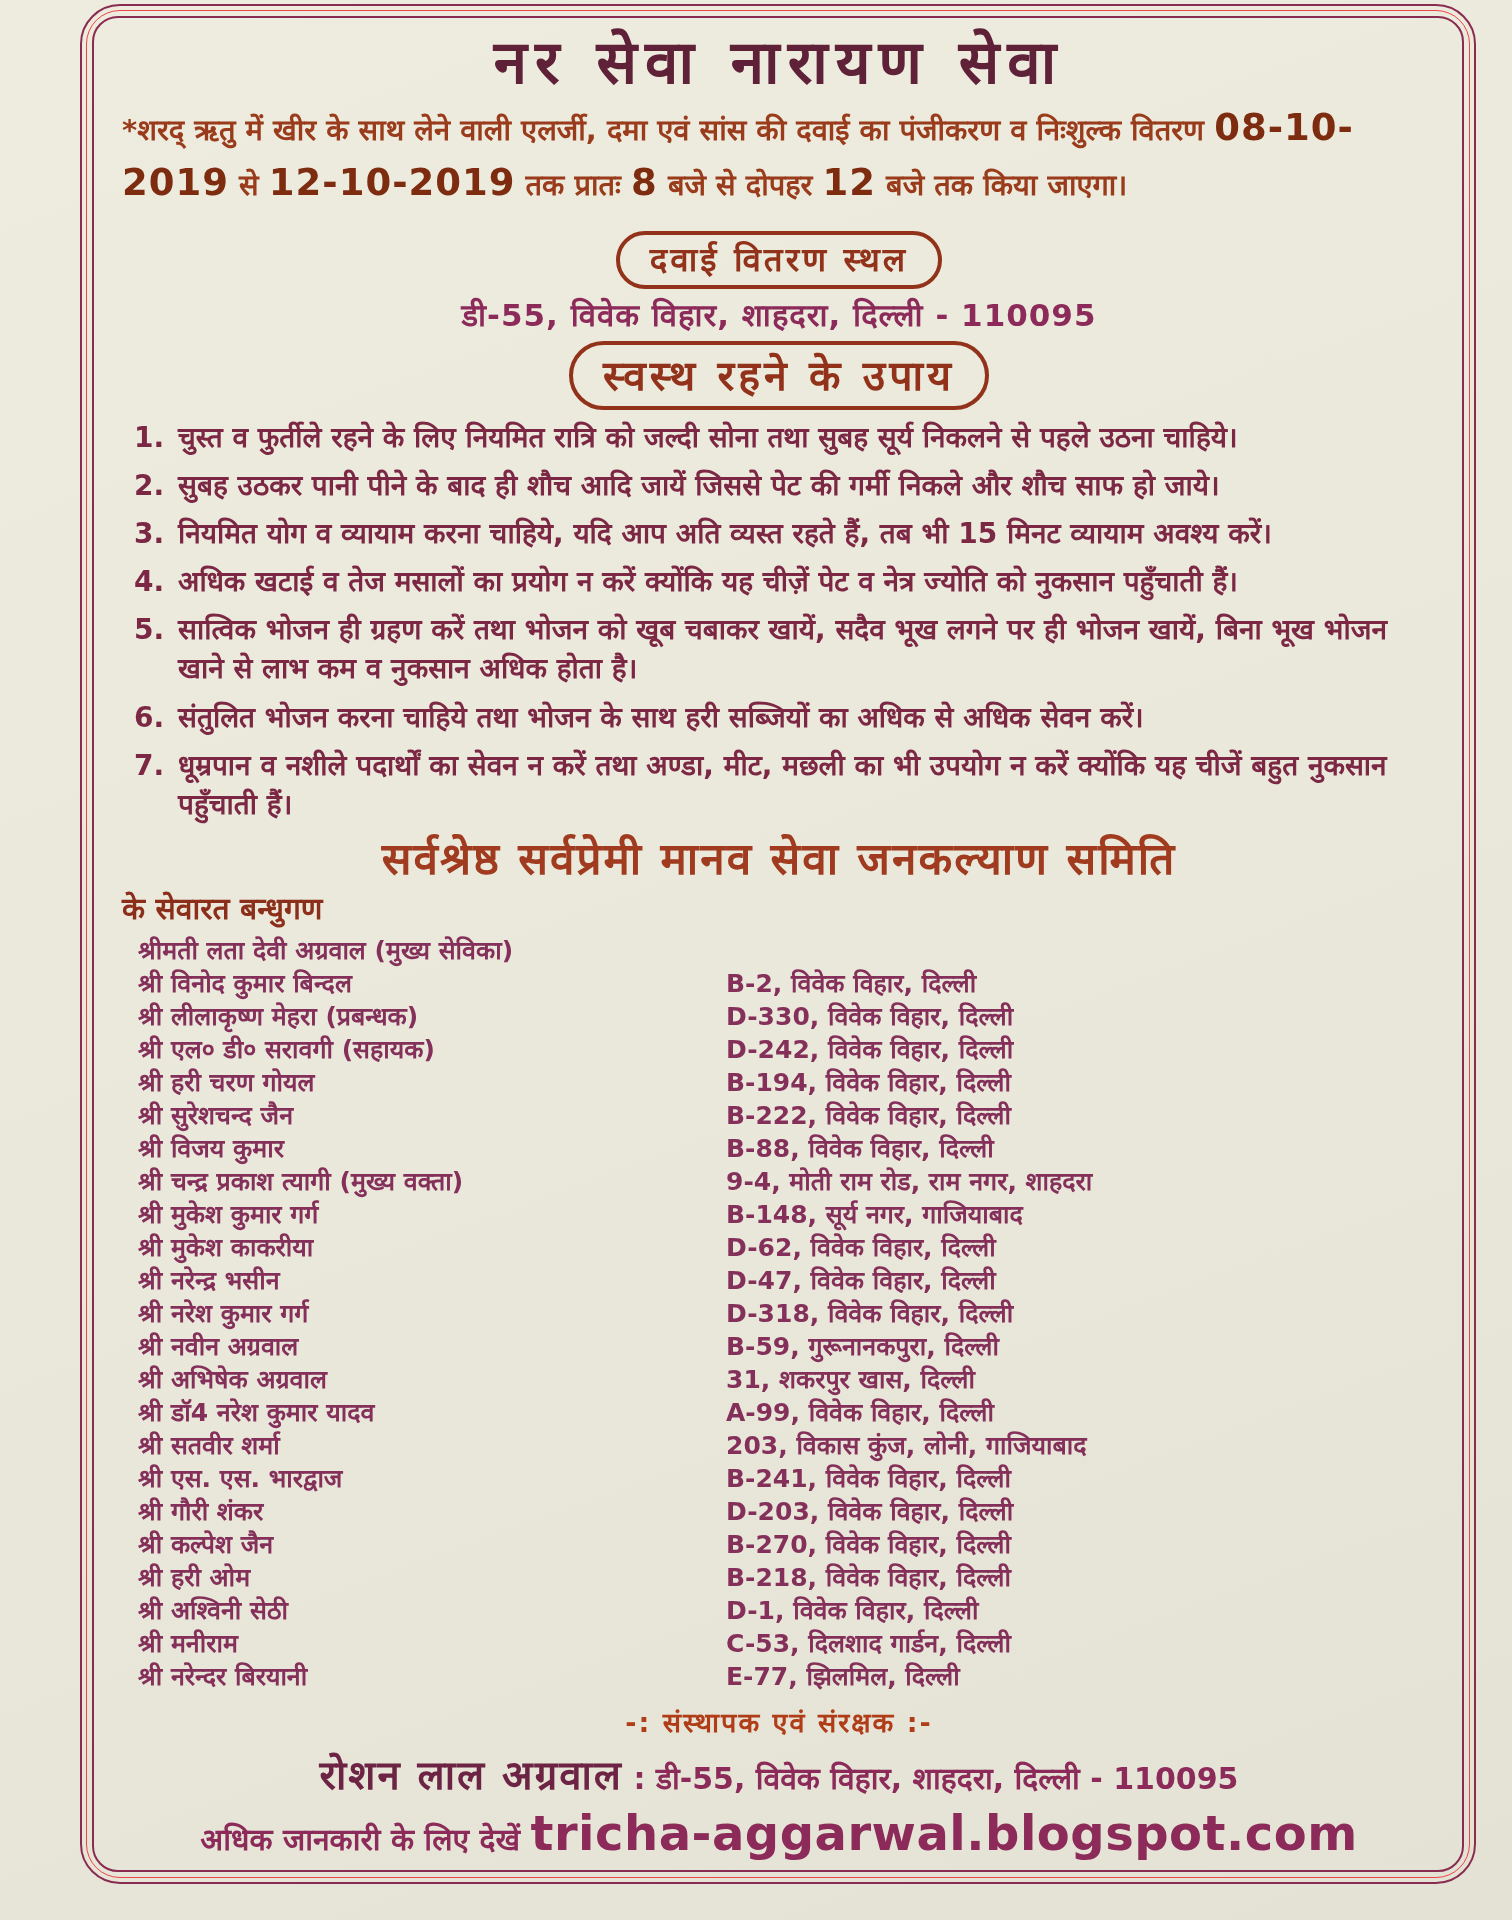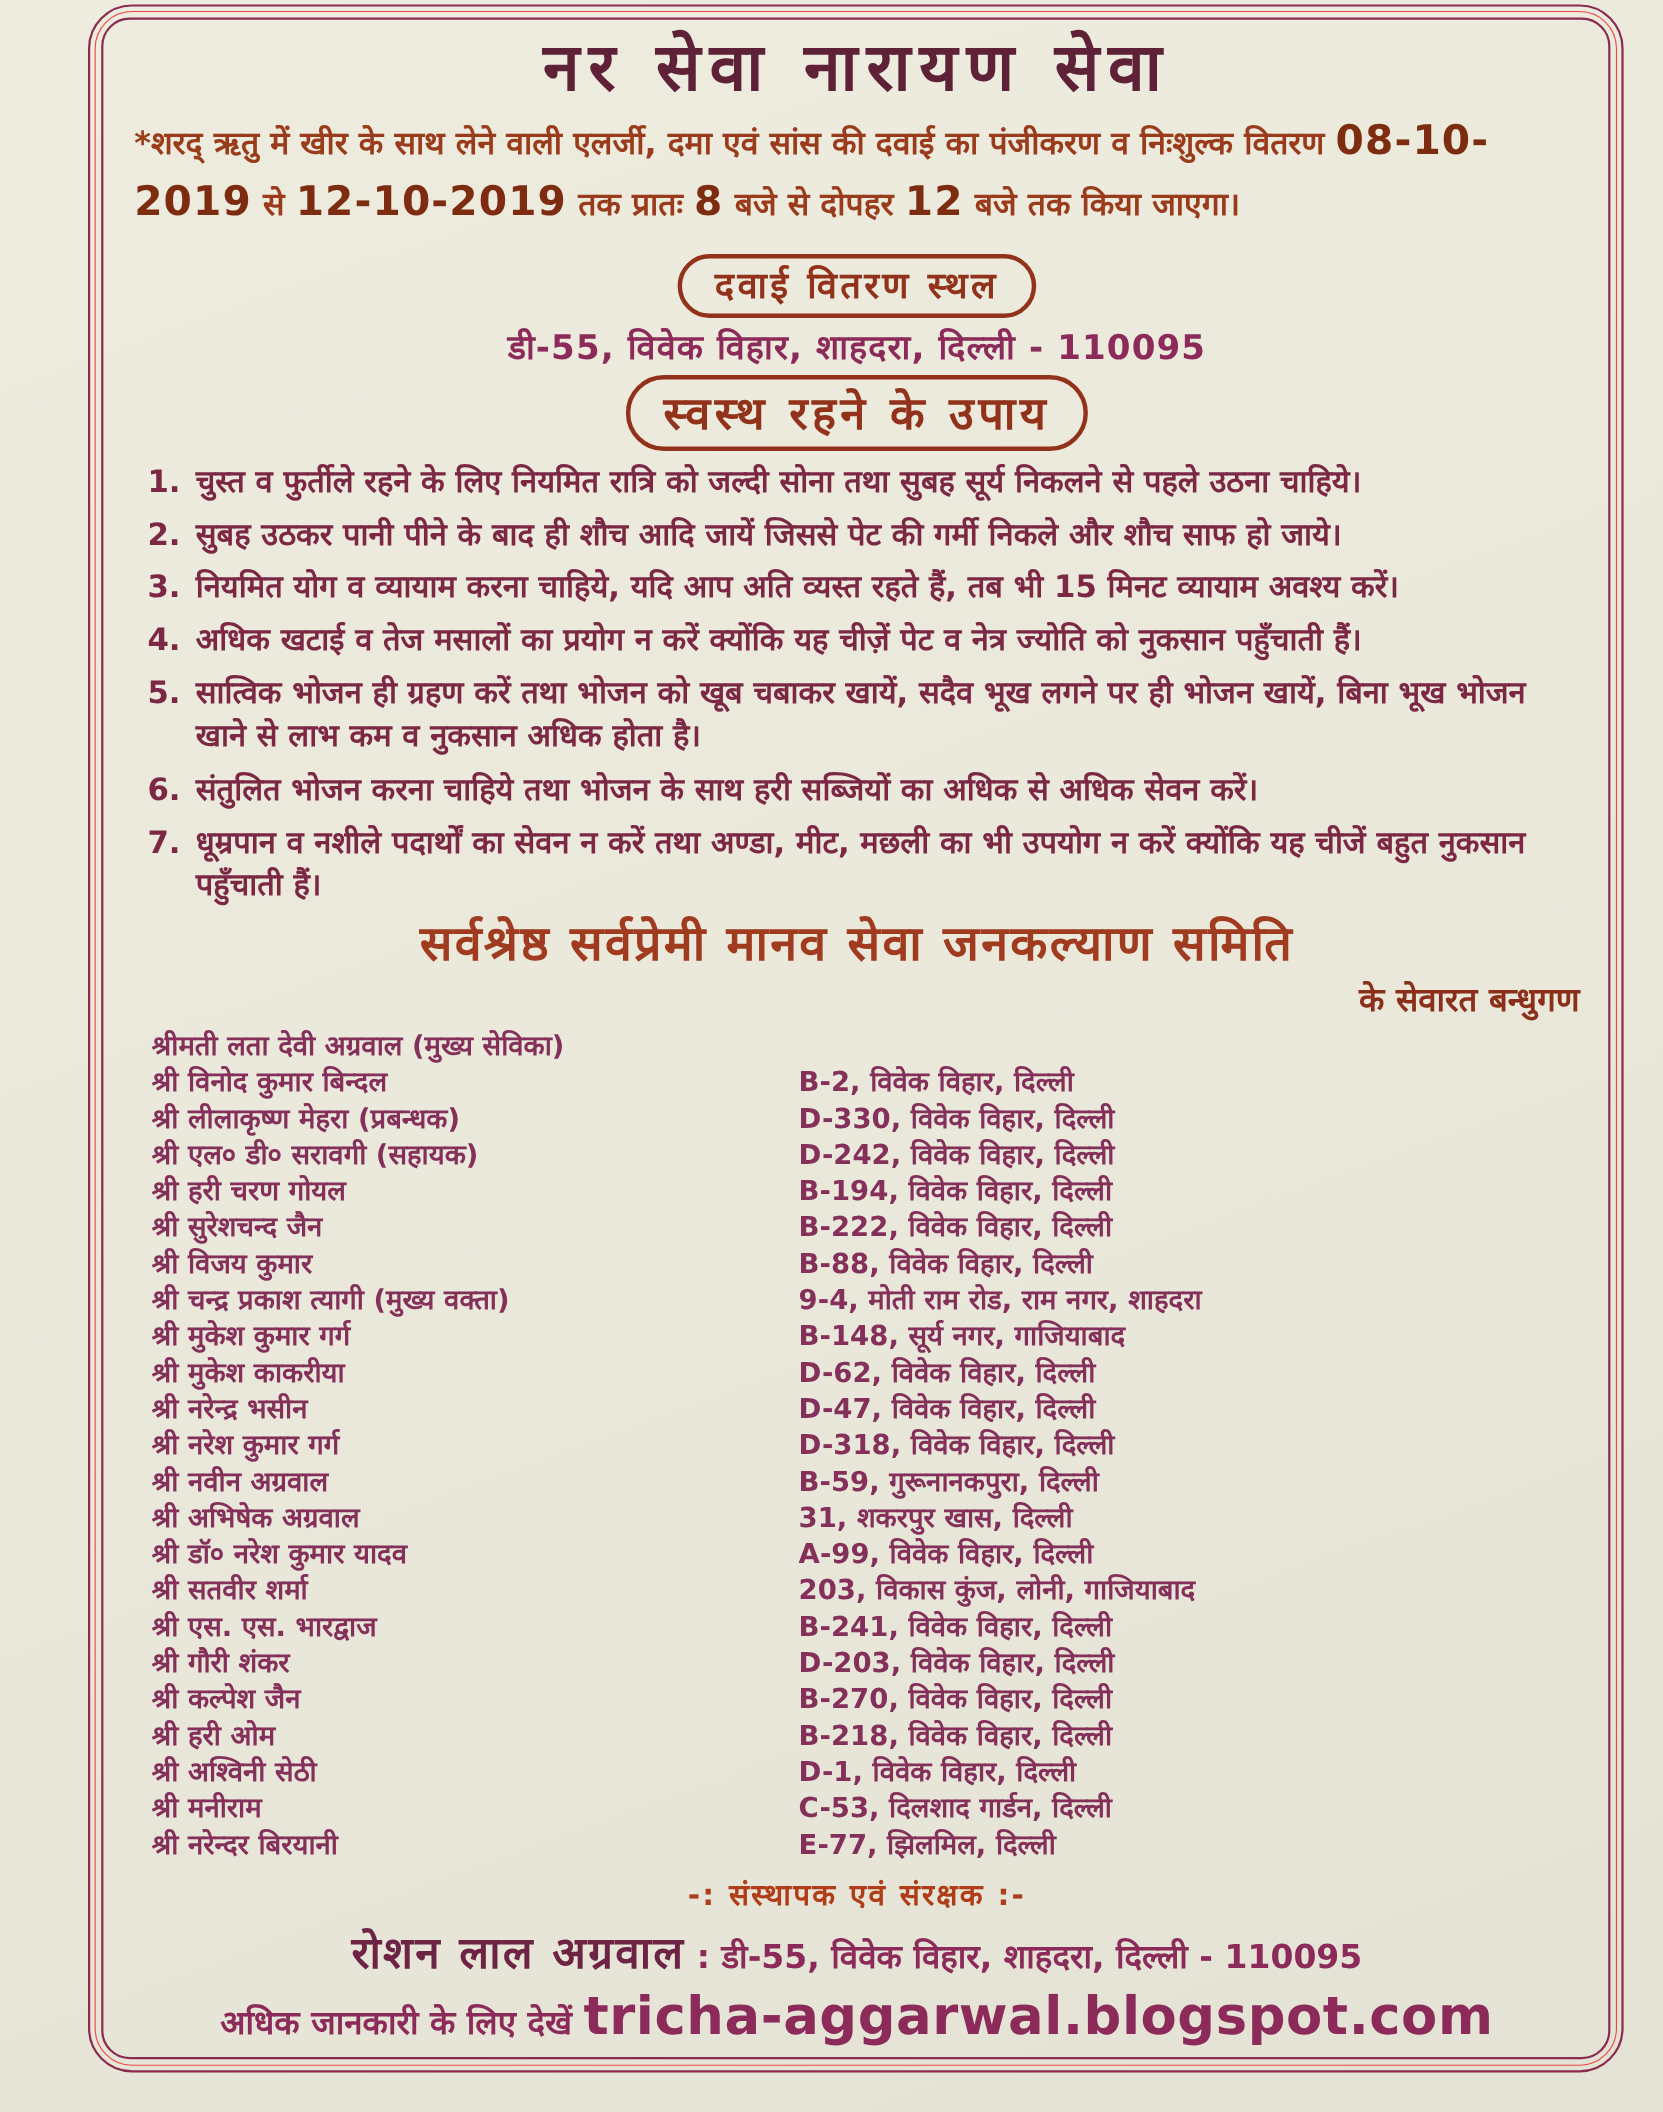--- a/index.html
+++ b/index.html
@@ -87,21 +87,21 @@
     margin: 10px 0 2px 0;
     text-align: center;
     font-size: 44px;
     font-weight: bold;
     color: #a03b1f;
     letter-spacing: 2px;
     line-height: 1.15;
   }
   .committee-sub {
     margin: 0 0 6px 0;
-    text-align: right;
+    text-align: left;
     font-size: 30px;
     font-weight: bold;
     color: #8c2f1a;
   }
   .members { padding-left: 16px; }
   .member-row {
     display: flex;
     font-size: 25px;
     font-weight: bold;
     color: #85305a;
@@ -279,21 +279,21 @@
             <span class="member-name">श्री नवीन अग्रवाल</span>
             <span class="member-address">B-59, गुरूनानकपुरा, दिल्ली</span>
           </div>
 
           <div class="member-row">
             <span class="member-name">श्री अभिषेक अग्रवाल</span>
             <span class="member-address">31, शकरपुर खास, दिल्ली</span>
           </div>
 
           <div class="member-row">
-            <span class="member-name">श्री डॉ० नरेश कुमार यादव</span>
+            <span class="member-name">श्री डॉ4 नरेश कुमार यादव</span>
             <span class="member-address">A-99, विवेक विहार, दिल्ली</span>
           </div>
 
           <div class="member-row">
             <span class="member-name">श्री सतवीर शर्मा</span>
             <span class="member-address">203, विकास कुंज, लोनी, गाजियाबाद</span>
           </div>
 
           <div class="member-row">
             <span class="member-name">श्री एस. एस. भारद्वाज</span>

